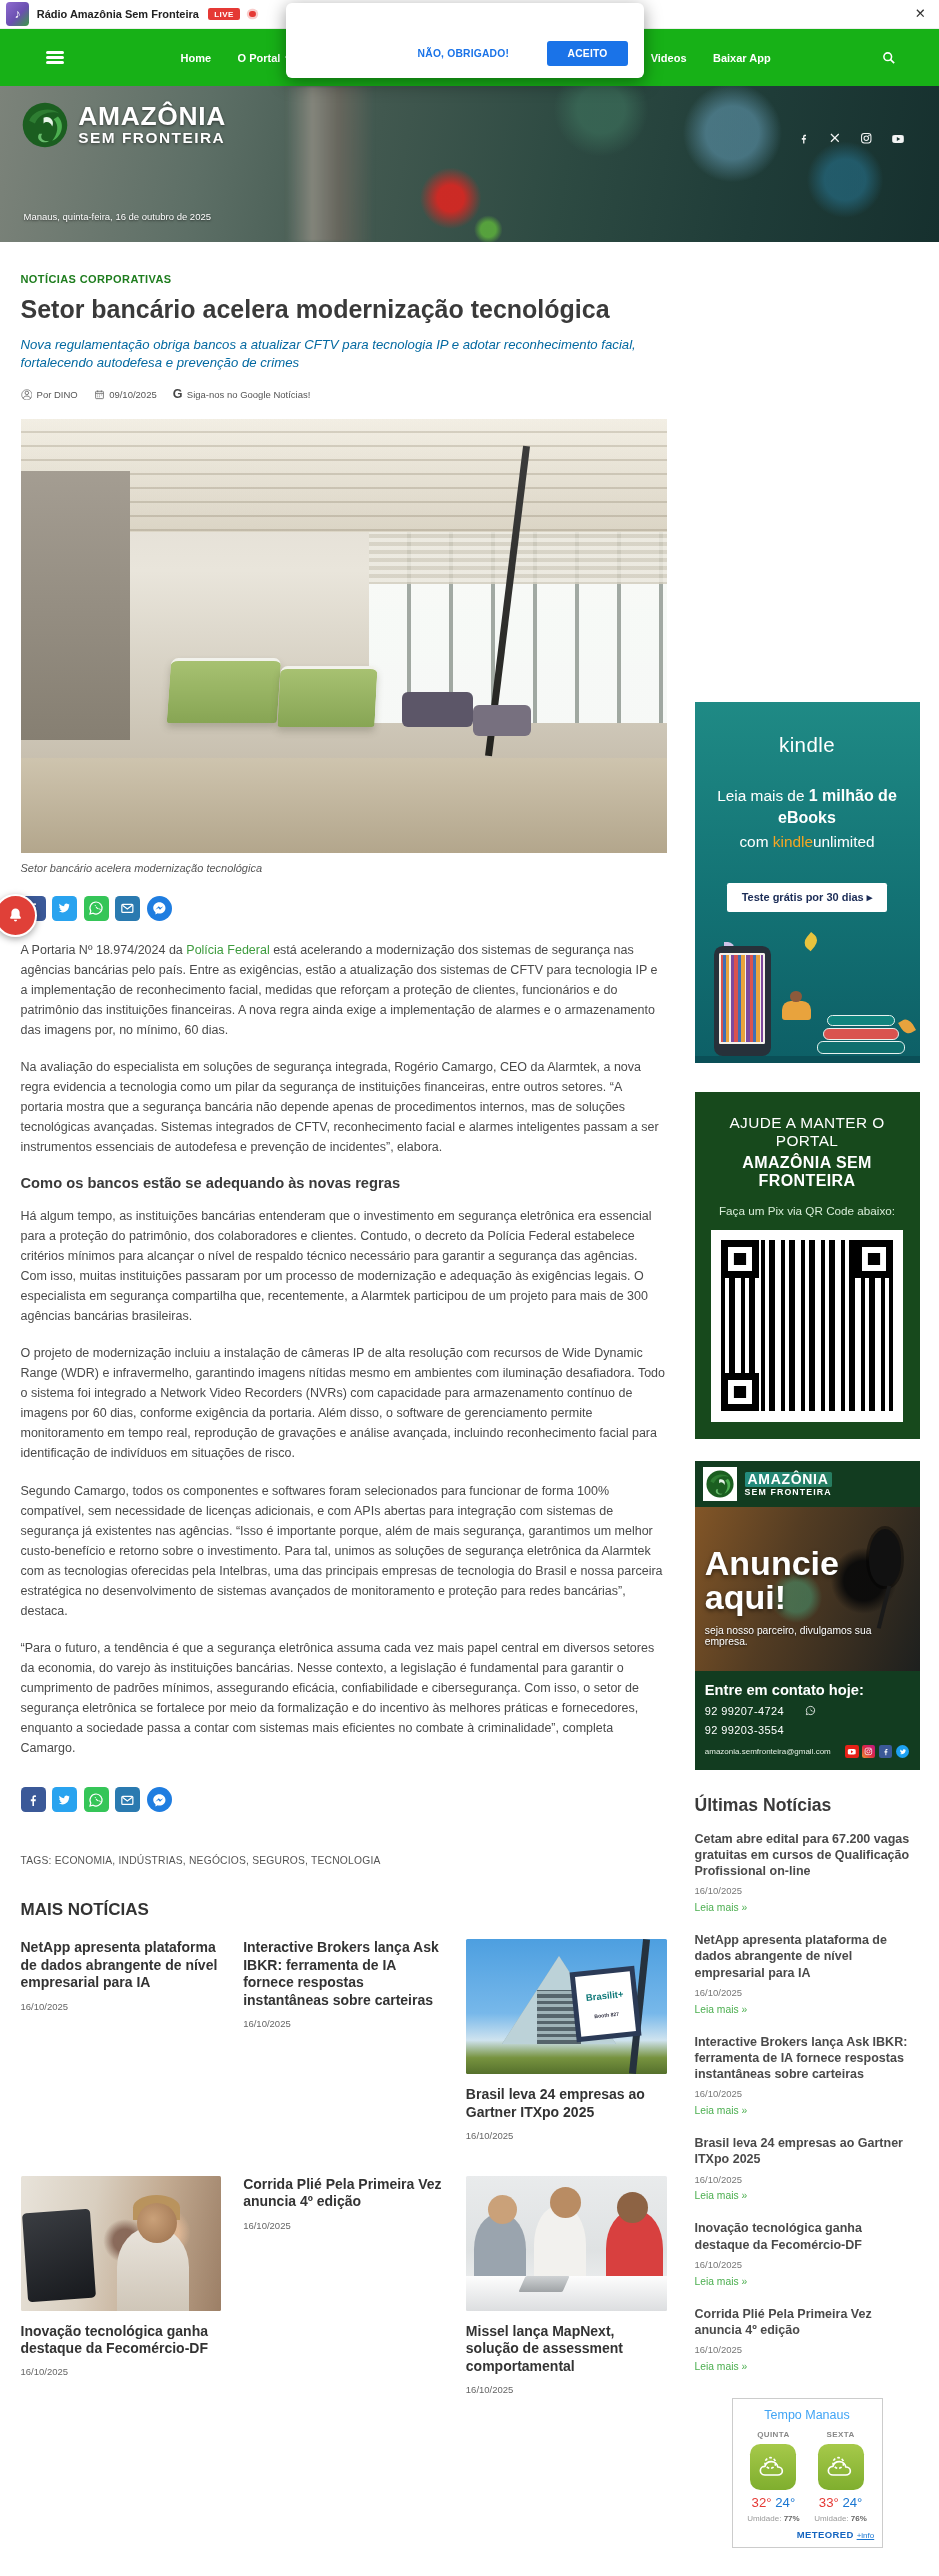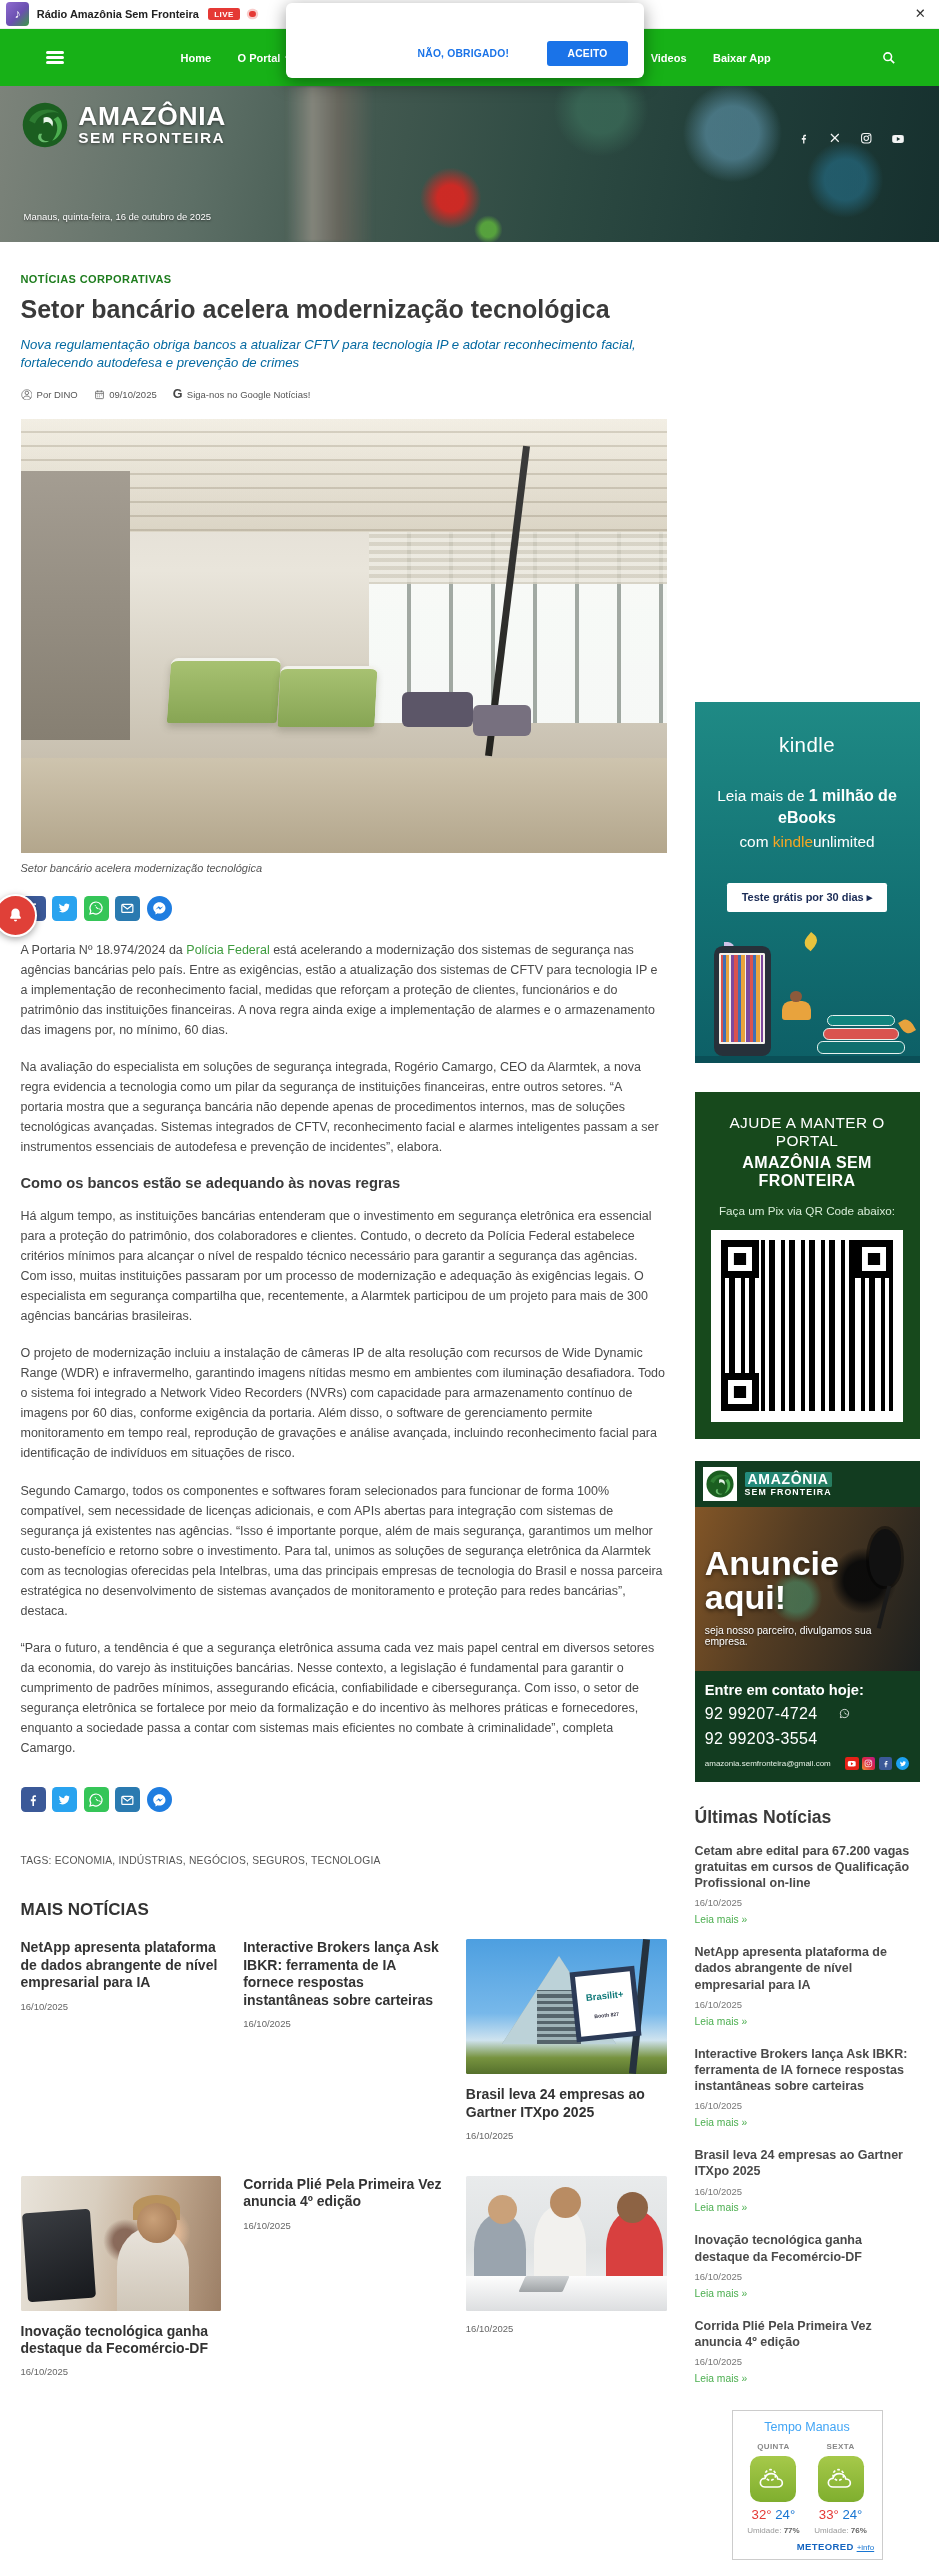--- a/index.html
+++ b/index.html
@@ -196,21 +196,21 @@
       background:
         radial-gradient(circle 44px at 75% 45%, rgba(10,10,10,.95) 0 45%, rgba(10,10,10,0) 75%),
         radial-gradient(circle 37px at 45% 55%, rgba(70,160,120,.5) 0 40%, rgba(70,160,120,0) 70%),
         linear-gradient(110deg, rgba(150,90,40,.85) 0%, rgba(90,60,35,.9) 40%, rgba(30,30,30,.95) 100%); }
   .aa-mic { position:absolute; right:19px; top:22px; width:32px; height:57px; background:#111; border-radius:50% 50% 45% 45%; box-shadow:0 0 0 2.9px rgba(0,0,0,.4); }
   .aa-mic::after { content:""; position:absolute; left:13.2px; top:56px; width:3.7px; height:44px; background:#1a1a1a; transform:rotate(14deg); }
   .aa-headline { position:relative; color:#fff; font-weight:bold; font-size:34px; line-height:1.02; margin-top:28px; text-shadow:0 1.5px 4.4px rgba(0,0,0,.5); }
   .aa-tagline { position:relative; color:#fff; font-size:10.3px; margin-top:10.3px; text-shadow:0 0.7px 2.2px rgba(0,0,0,.7); }
   .aa-bottom { background:#123c20; padding:10.3px 10.3px 11.7px; color:#fff; }
   .aa-contact { font-size:14.7px; font-weight:bold; }
-  .aa-phone { font-size:16px; margin-top:7.3px; letter-spacing:0.4px; display:flex; align-items:center; gap:21px; }
+  .aa-phone { font-size:11px; margin-top:7.3px; letter-spacing:0.4px; display:flex; align-items:center; gap:21px; }
   .aa-mailrow { display:flex; align-items:center; margin-top:8.8px; gap:4.4px; }
   .aa-email { font-size:8px; color:#e4efe4; }
   .aa-socials { display:flex; gap:3.7px; margin-left:auto; }
   .aa-soc { width:13.2px; height:13.2px; border-radius:2.2px; display:flex; align-items:center; justify-content:center; color:#fff; font-size:7.3px; }
   .aa-yt { background:#e62117; } .aa-ig { background:linear-gradient(45deg,#f09433,#dc2743,#bc1888); }
   .aa-fb2 { background:#3b5998; } .aa-tw2 { background:#1da1f2; border-radius:50%; }
 
   .ultimas { margin-top:25px; }
   .ultimas-heading { color:#3a3a3a; font-size:17.6px; font-weight:bold; margin-bottom:14.7px; }
   .ult-item { margin-bottom:19px; cursor:pointer; }
@@ -548,20 +548,21 @@
         <div class="thumb thumb-meeting">
           <div class="tm-p1"></div>
           <div class="tm-p2"></div>
           <div class="tm-p3"></div>
           <div class="tm-h1"></div>
           <div class="tm-h2"></div>
           <div class="tm-h3"></div>
           <div class="tm-table"></div>
           <div class="tm-laptop"></div>
         </div>
+        <div class="card-title">Missel lança MapNext, solução de assessment comportamental</div>
         <div class="card-date">16/10/2025</div>
       </div>
     </div>
   </div>
 
   <div class="side-col">
 
     <div class="ad-kindle">
       <div class="k-brand">kindle</div>
       <div class="k-line1"><span>Leia mais de </span><b>1 milhão de eBooks</b></div>

